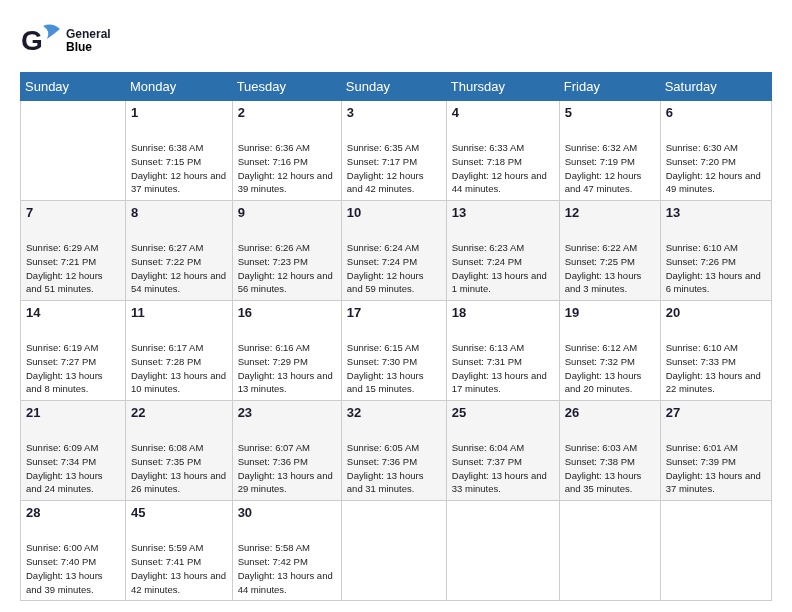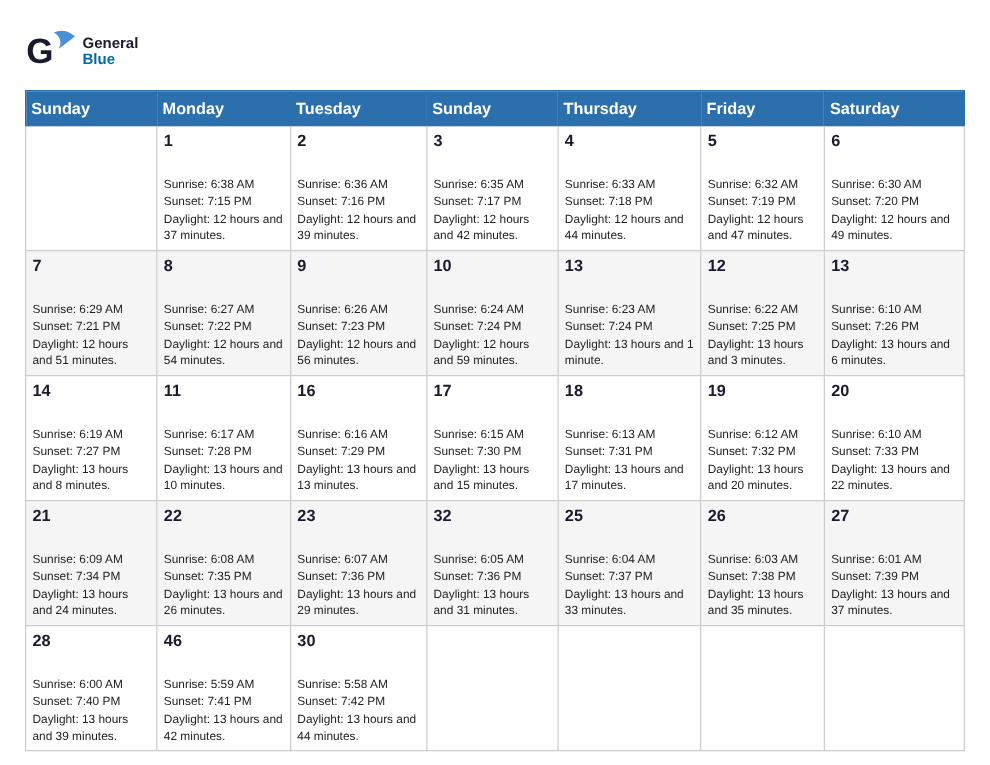--- a/index.html
+++ b/index.html
@@ -37,21 +37,21 @@
       width: 100%;
       border-collapse: collapse;
       font-size: 11px;
     }
     thead tr th {
       background-color: #2c6fad;
       color: #fff;
       padding: 6px 4px;
       text-align: left;
       font-size: 13px;
-      font-weight: bold;
+      font-weight: normal;
       border: 1px solid #2c6fad;
     }
     tbody tr td {
       border: 1px solid #ccc;
       vertical-align: top;
       padding: 4px 5px;
       min-height: 70px;
       background: #fff;
     }
     tbody tr:nth-child(odd) td {
@@ -82,21 +82,21 @@
 
 <div class="header-area">
   <div class="logo">
   <svg width="42" height="42" viewBox="0 0 42 42">
     <rect width="42" height="42" fill="white"></rect>
     <text x="1" y="30" font-size="28" font-weight="bold" fill="#1a1a2e" font-family="Arial">G</text>
     <path d="M23 6 Q32 2 40 9 Q34 14 27 19 Q31 11 23 6Z" fill="#4a90d9"></path>
   </svg>
   <div>
     <div style="font-size:12px;font-weight:bold;color:#1a1a2e;line-height:1.1;">
-      <span style="color:#1a1a2e">General</span><br><span style="color:#0369a1">Blue</span>
+      <span style="color:#1a1a2e">General</span><br><span style="color:#000000">Blue</span>
     </div>
   </div>
 </div>
   <div class="title-area">
     <div class="main-title"></div>
     <div class="subtitle"></div>
   </div>
 </div>
 
 <table>
@@ -312,21 +312,21 @@
       </tr>
       <tr>
         <td>
           <span class="day-num">28</span>
           <div class="day-info">Sunrise: 6:00 AM
 Sunset: 7:40 PM
 Daylight: 13 hours
 and 39 minutes.</div>
         </td>
         <td>
-          <span class="day-num">46</span>
+          <span class="day-num">45</span>
           <div class="day-info">Sunrise: 5:59 AM
 Sunset: 7:41 PM
 Daylight: 13 hours
 and 42 minutes.</div>
         </td>
         <td>
           <span class="day-num">30</span>
           <div class="day-info">Sunrise: 5:58 AM
 Sunset: 7:42 PM
 Daylight: 13 hours

